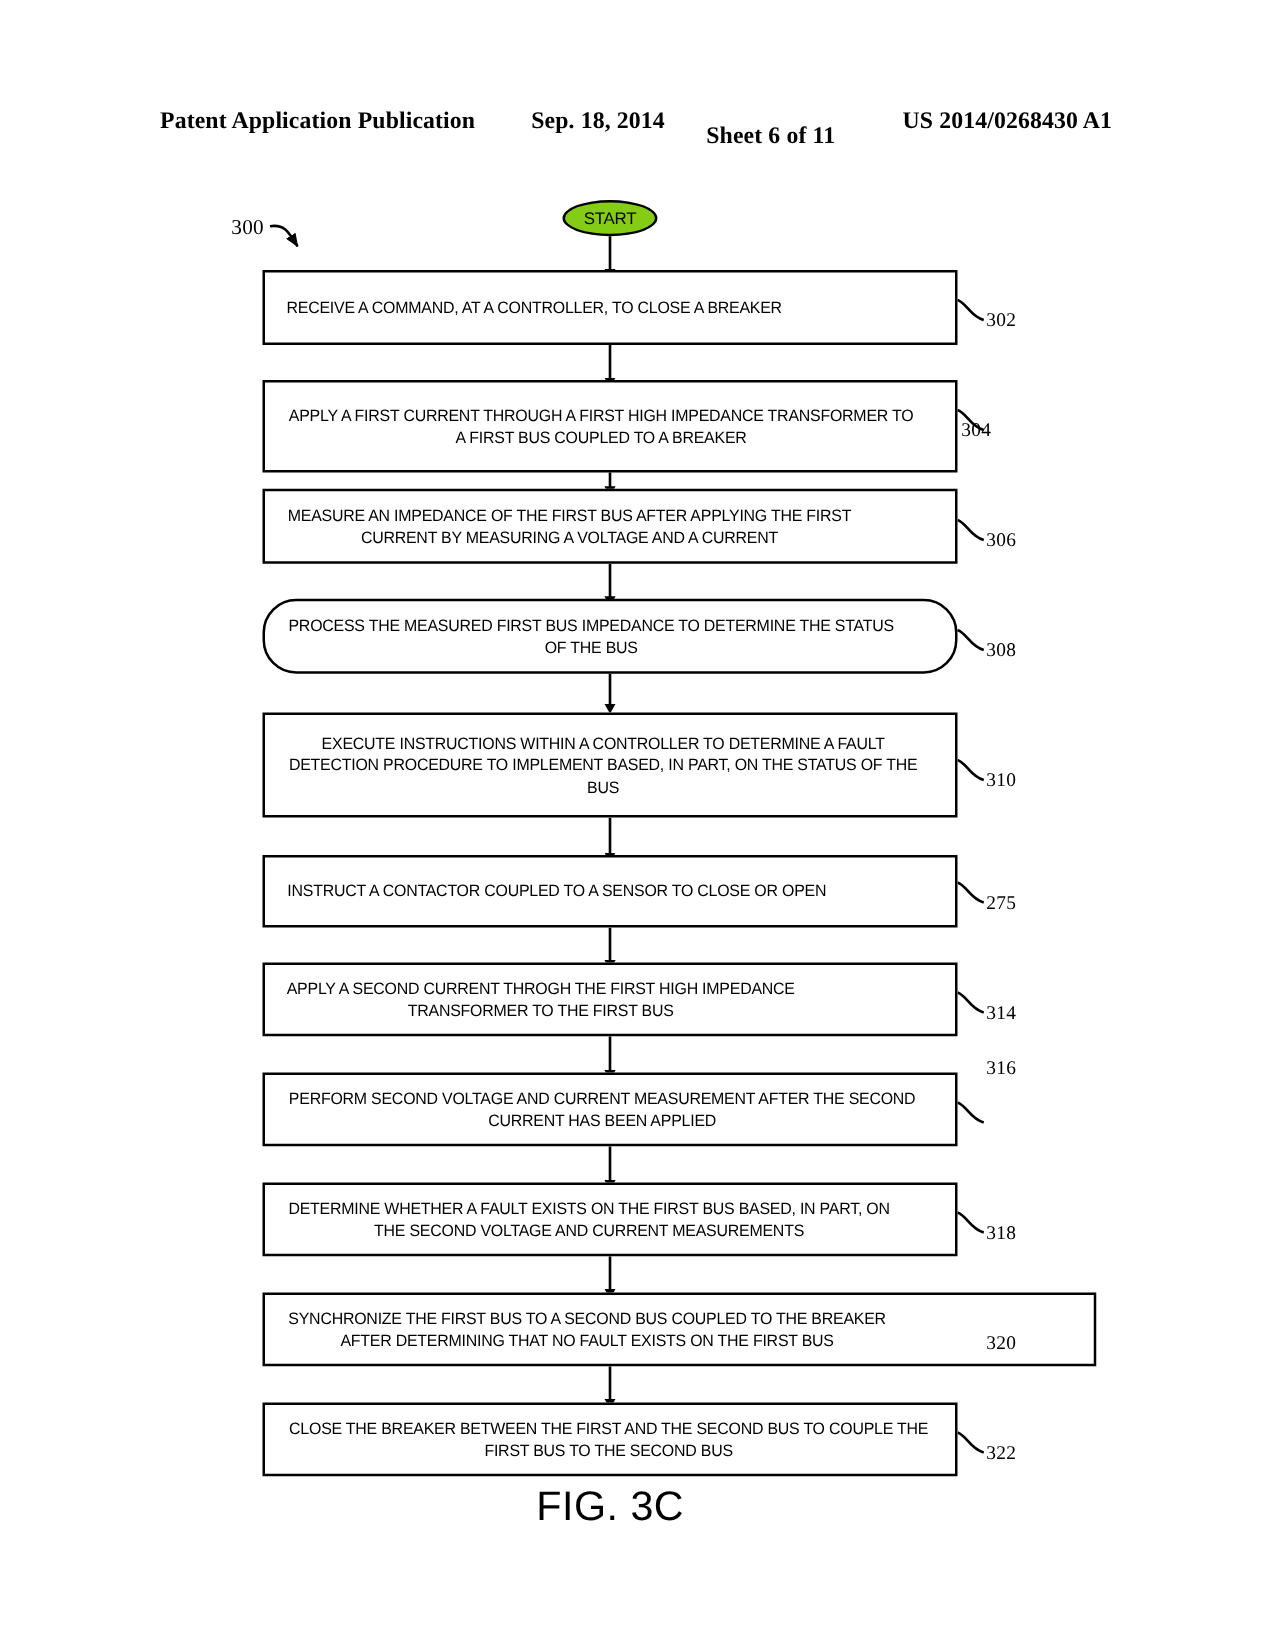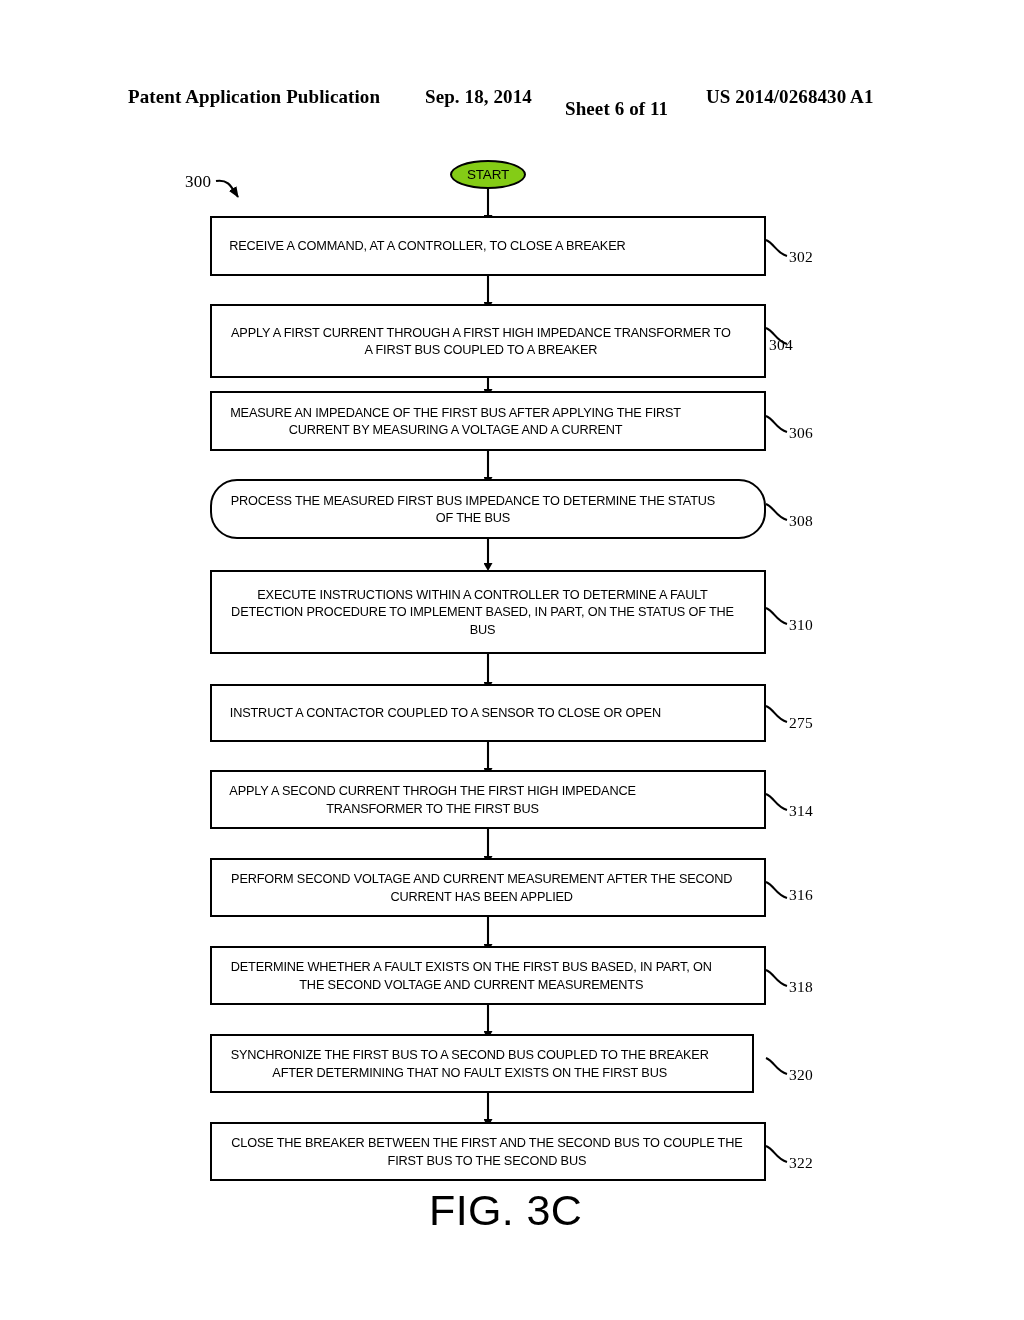--- a/index.html
+++ b/index.html
@@ -28,21 +28,21 @@
     font-weight: bold;
     font-size: 19px;
     letter-spacing: 0.1px;
     white-space: nowrap;
     display: flex;
     align-items: baseline;
   }
   .hdr-pub   { position: absolute; left: 18px;  top: 0; }
   .hdr-date  { position: absolute; left: 315px; top: 0; }
   .hdr-sheet { position: absolute; left: 455px; top: 12px; text-align: center; }
-  .hdr-num   { position: absolute; left: 596px; top: 0; }
+  .hdr-num   { position: absolute; left: 612px; top: 0; }
 
   
   .figure {
     position: absolute;
     left: 0;
     top: 0;
     width: 1024px;
     height: 1320px;
   }
   .figure svg {
@@ -105,21 +105,21 @@
     font-family: "Liberation Serif", serif;
     font-size: 17px;
     letter-spacing: 0.2px;
     white-space: nowrap;
   }
 
   
   .fig-caption {
     position: absolute;
     font-family: "Liberation Sans", sans-serif;
-    font-size: 43px;
+    font-size: 33px;
     letter-spacing: 0.4px;
     white-space: nowrap;
   }
 </style>
 </head>
 <body>
 
 <div class="page-header">
   <span class="hdr-pub">Patent Application Publication</span>
   <span class="hdr-date">Sep. 18, 2014</span>
@@ -214,29 +214,29 @@
   <div class="node-box" style="left:210px; top:770px; width:556px; height:59px;">
     <span class="node-text">APPLY A SECOND CURRENT THROGH THE FIRST HIGH IMPEDANCE
 TRANSFORMER TO THE FIRST BUS</span>
   </div>
   <div class="ref-num" style="left:789px; top:802px;">314</div>
 
   <div class="node-box" style="left:210px; top:858px; width:556px; height:59px;">
     <span class="node-text">PERFORM SECOND VOLTAGE AND CURRENT MEASUREMENT AFTER THE SECOND
 CURRENT HAS BEEN APPLIED</span>
   </div>
-  <div class="ref-num" style="left:789px; top:886px;">316</div>
+  <div class="ref-num" style="left:789px; top:846px;">316</div>
 
   <div class="node-box" style="left:210px; top:946px; width:556px; height:59px;">
     <span class="node-text">DETERMINE WHETHER A FAULT EXISTS ON THE FIRST BUS BASED, IN PART, ON
 THE SECOND VOLTAGE AND CURRENT MEASUREMENTS</span>
   </div>
   <div class="ref-num" style="left:789px; top:978px;">318</div>
 
-  <div class="node-box" style="left:210px; top:1034px; width:544px; height:59px;">
+  <div class="node-box" style="left:210px; top:1034px; width:667px; height:59px;">
     <span class="node-text">SYNCHRONIZE THE FIRST BUS TO A SECOND BUS COUPLED TO THE BREAKER
 AFTER DETERMINING THAT NO FAULT EXISTS ON THE FIRST BUS</span>
   </div>
   <div class="ref-num" style="left:789px; top:1066px;">320</div>
 
   <div class="node-box" style="left:210px; top:1122px; width:556px; height:59px;">
     <span class="node-text">CLOSE THE BREAKER BETWEEN THE FIRST AND THE SECOND BUS TO COUPLE THE
 FIRST BUS TO THE SECOND BUS</span>
   </div>
   <div class="ref-num" style="left:789px; top:1154px;">322</div>

